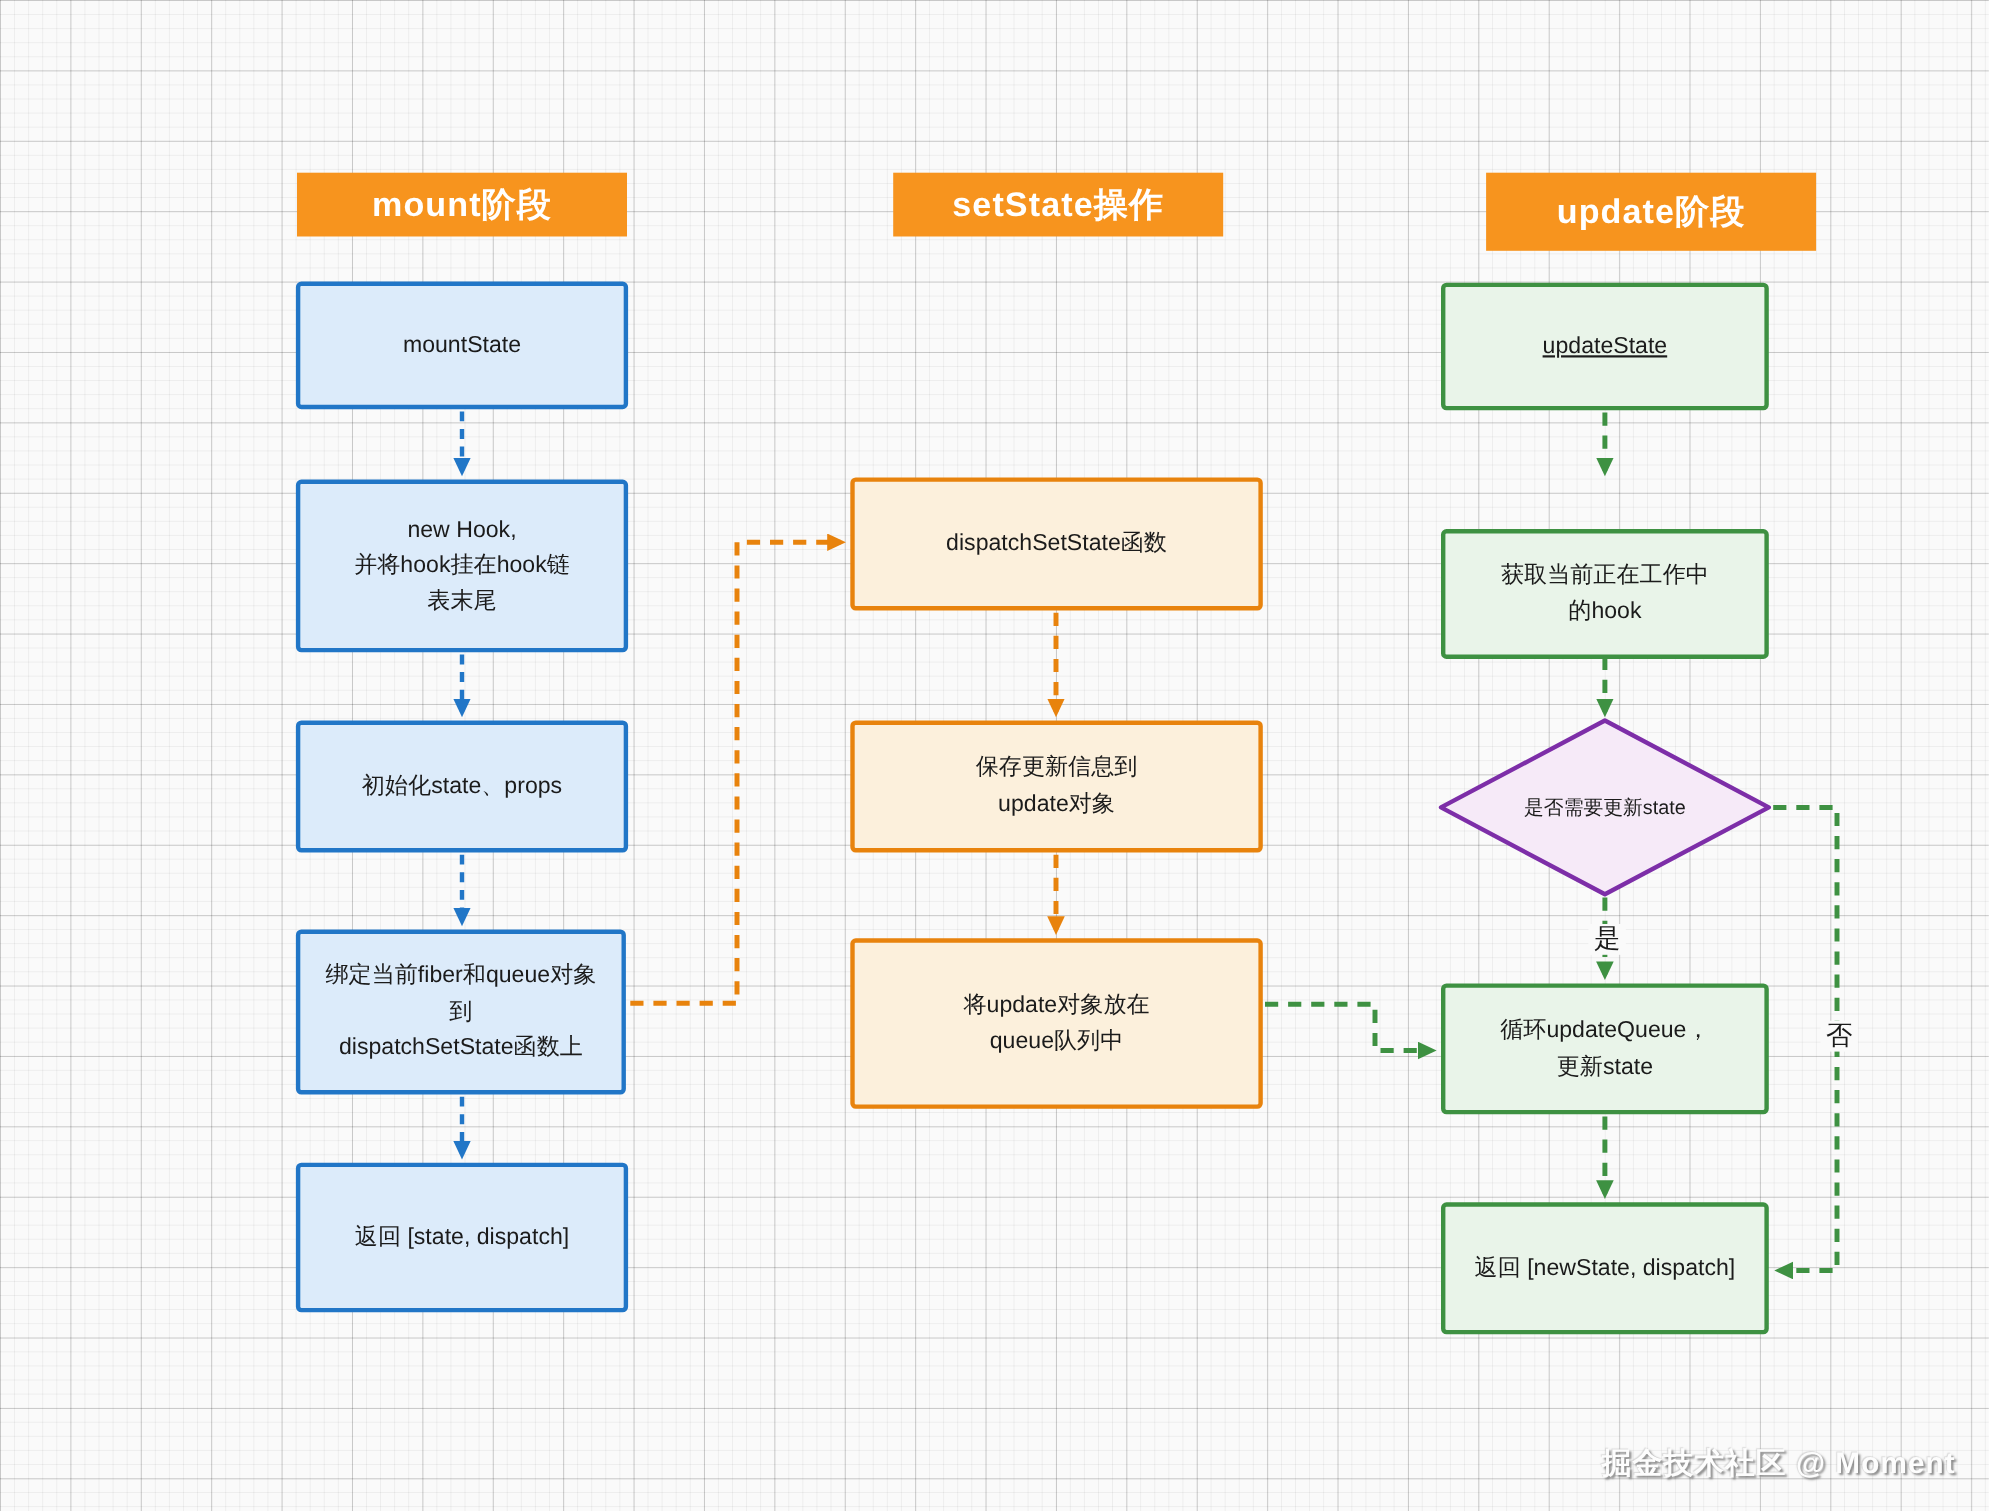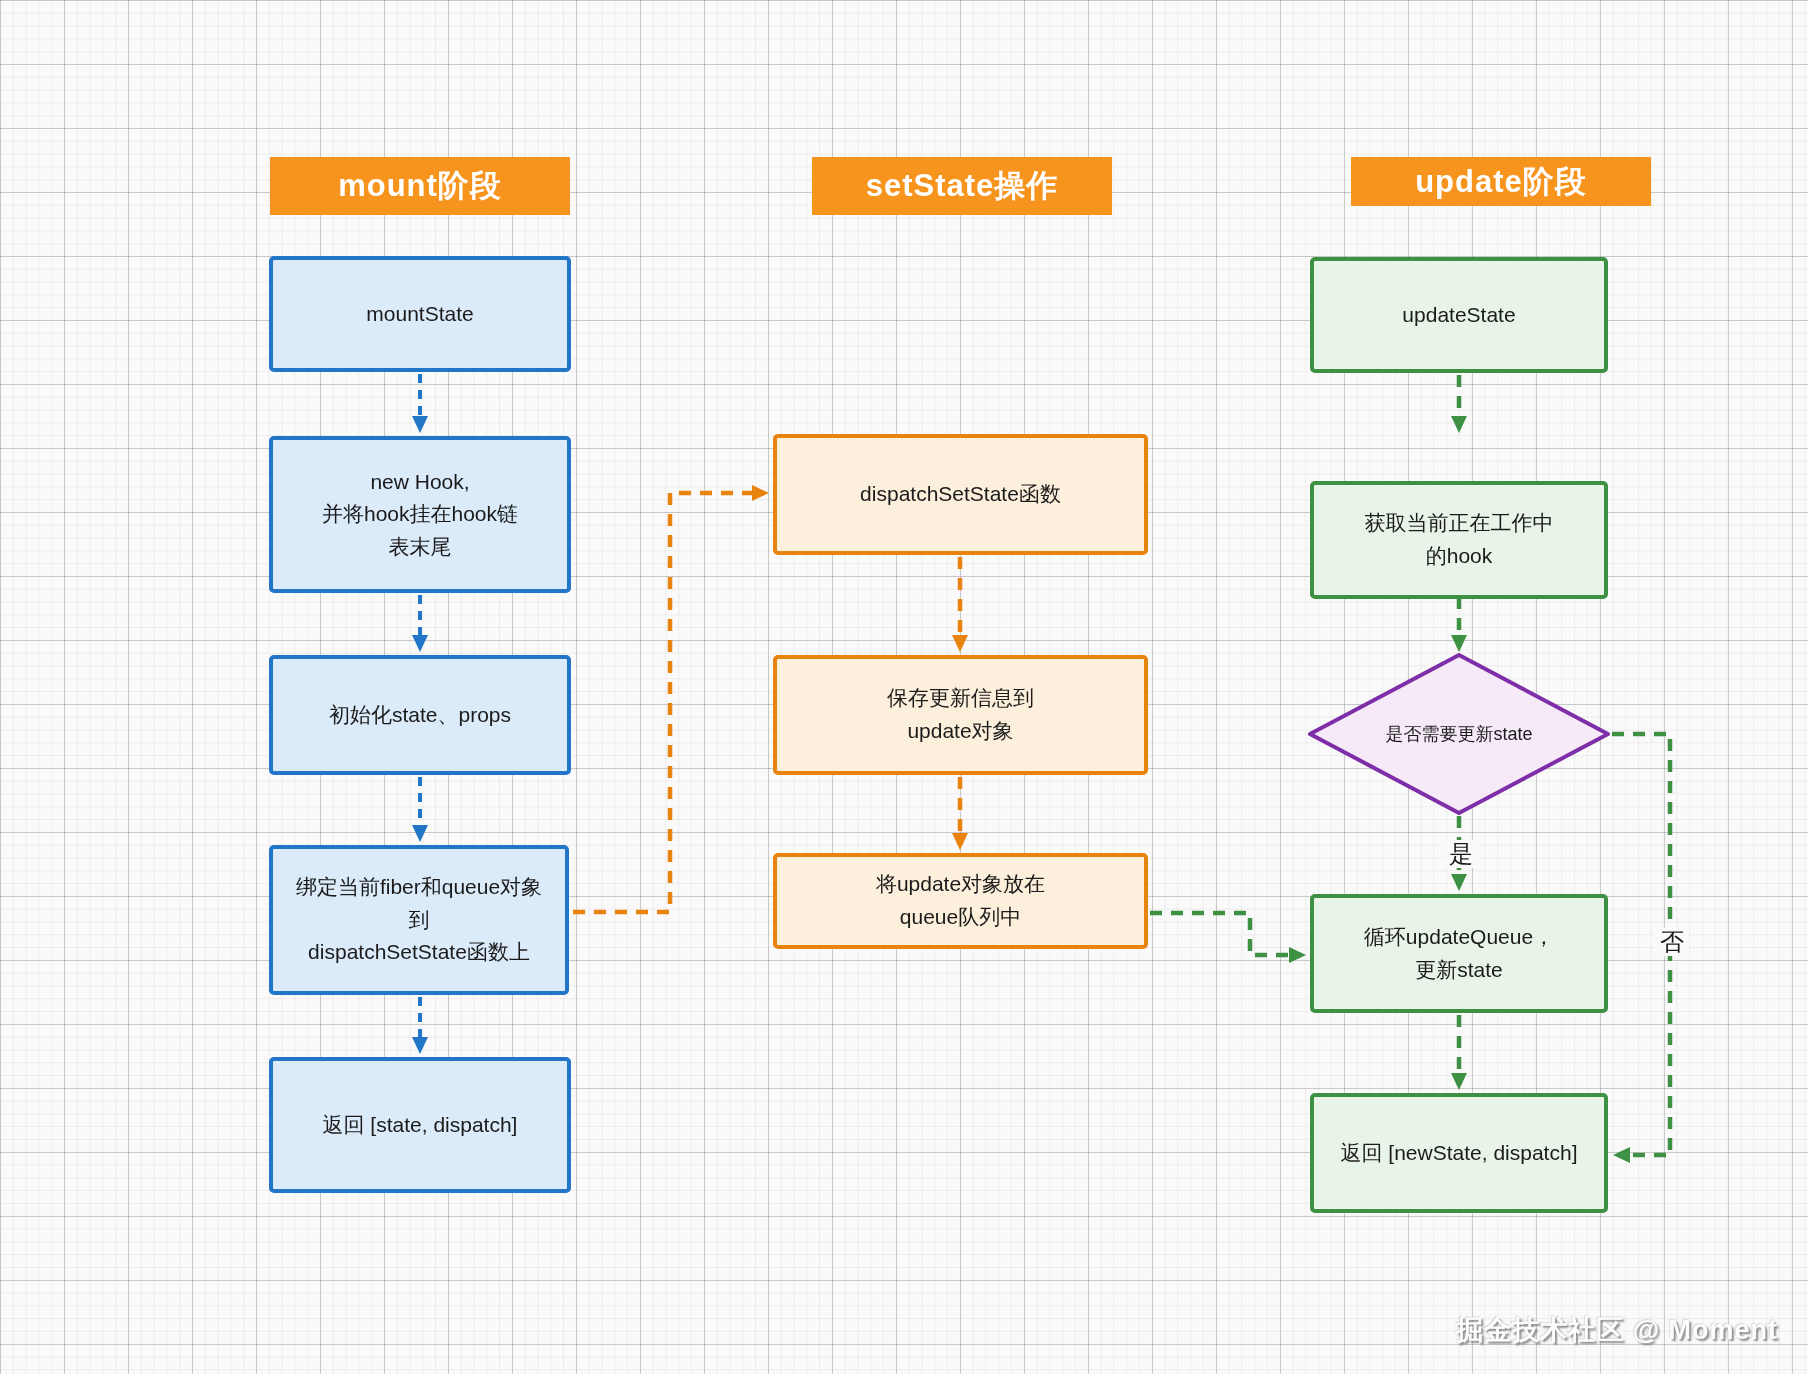--- a/index.html
+++ b/index.html
@@ -91,39 +91,39 @@
     <path class="edge edge-green" marker-end="url(#ah-green)" d="M1459,816 L1459,886"></path>
     <path class="edge edge-green" marker-end="url(#ah-green)" d="M1459,1015 L1459,1085"></path>
 
     <path class="edge edge-green" marker-end="url(#ah-green)" d="M1612,734 L1670,734 L1670,1155 L1618,1155"></path>
 
     <polygon class="diamond-shape" points="1459,655 1608,734 1459,813 1310,734"></polygon>
   </svg>
 
   <div class="hdr" style="left:270px;top:157px;width:300px;height:58px;">mount阶段</div>
   <div class="hdr" style="left:812px;top:157px;width:300px;height:58px;">setState操作</div>
-  <div class="hdr" style="left:1351px;top:157px;width:300px;height:49px;">update阶段</div>
+  <div class="hdr" style="left:1351px;top:157px;width:300px;height:71px;">update阶段</div>
 
   <div class="node node-blue" style="left:269px;top:256px;width:302px;height:116px;">mountState</div>
   <div class="node node-blue" style="left:269px;top:436px;width:302px;height:157px;">new Hook,
 并将hook挂在hook链
 表末尾</div>
   <div class="node node-blue" style="left:269px;top:655px;width:302px;height:120px;">初始化state、props</div>
   <div class="node node-blue" style="left:269px;top:845px;width:300px;height:150px;">绑定当前fiber和queue对象
 到
 dispatchSetState函数上</div>
   <div class="node node-blue" style="left:269px;top:1057px;width:302px;height:136px;">返回 [state, dispatch]</div>
 
   <div class="node node-orange" style="left:773px;top:434px;width:375px;height:121px;">dispatchSetState函数</div>
   <div class="node node-orange" style="left:773px;top:655px;width:375px;height:120px;">保存更新信息到
 update对象</div>
-  <div class="node node-orange" style="left:773px;top:853px;width:375px;height:96px;">将update对象放在
+  <div class="node node-orange" style="left:773px;top:853px;width:375px;height:155px;">将update对象放在
 queue队列中</div>
 
-  <div class="node node-green" style="left:1310px;top:257px;width:298px;height:116px;">updateState</div>
+  <div class="node node-green" style="left:1310px;top:257px;width:298px;height:116px;text-decoration:underline;">updateState</div>
   <div class="node node-green" style="left:1310px;top:435px;width:298px;height:118px;margin-top:46px;">获取当前正在工作中
 的hook</div>
   <div class="decision-label" style="left:1320px;top:700px;width:278px;height:68px;">是否需要更新state</div>
   <div class="node node-green" style="left:1310px;top:894px;width:298px;height:119px;">循环updateQueue，
 更新state</div>
   <div class="node node-green" style="left:1310px;top:1093px;width:298px;height:120px;">返回 [newState, dispatch]</div>
 
   <div class="branch-label" style="left:1444px;top:840px;">是</div>
   <div class="branch-label" style="left:1655px;top:928px;">否</div>
 

